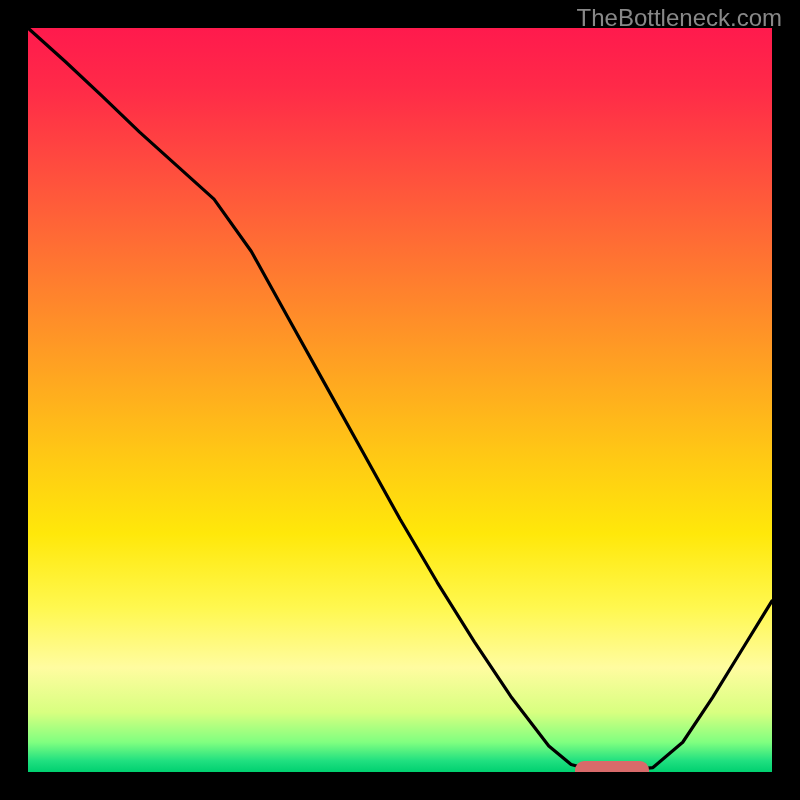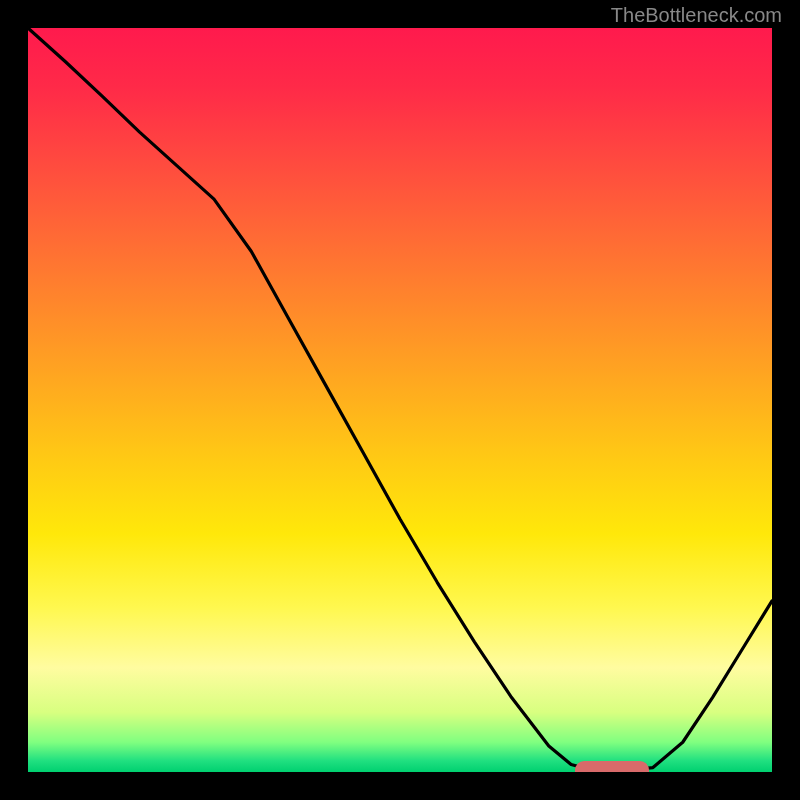--- a/index.html
+++ b/index.html
@@ -8,21 +8,21 @@
   height: 800px;
   background: #000;
   position: relative;
   font-family: Arial, sans-serif;
 }
 .watermark {
   position: absolute;
   top: 4px;
   right: 18px;
   color: #888;
-  font-size: 20px;
+  font-size: 24px;
   font-weight: 500;
   z-index: 10;
 }
 .plot-outer {
   position: absolute;
   left: 0;
   top: 0;
   width: 800px;
   height: 800px;
 }

